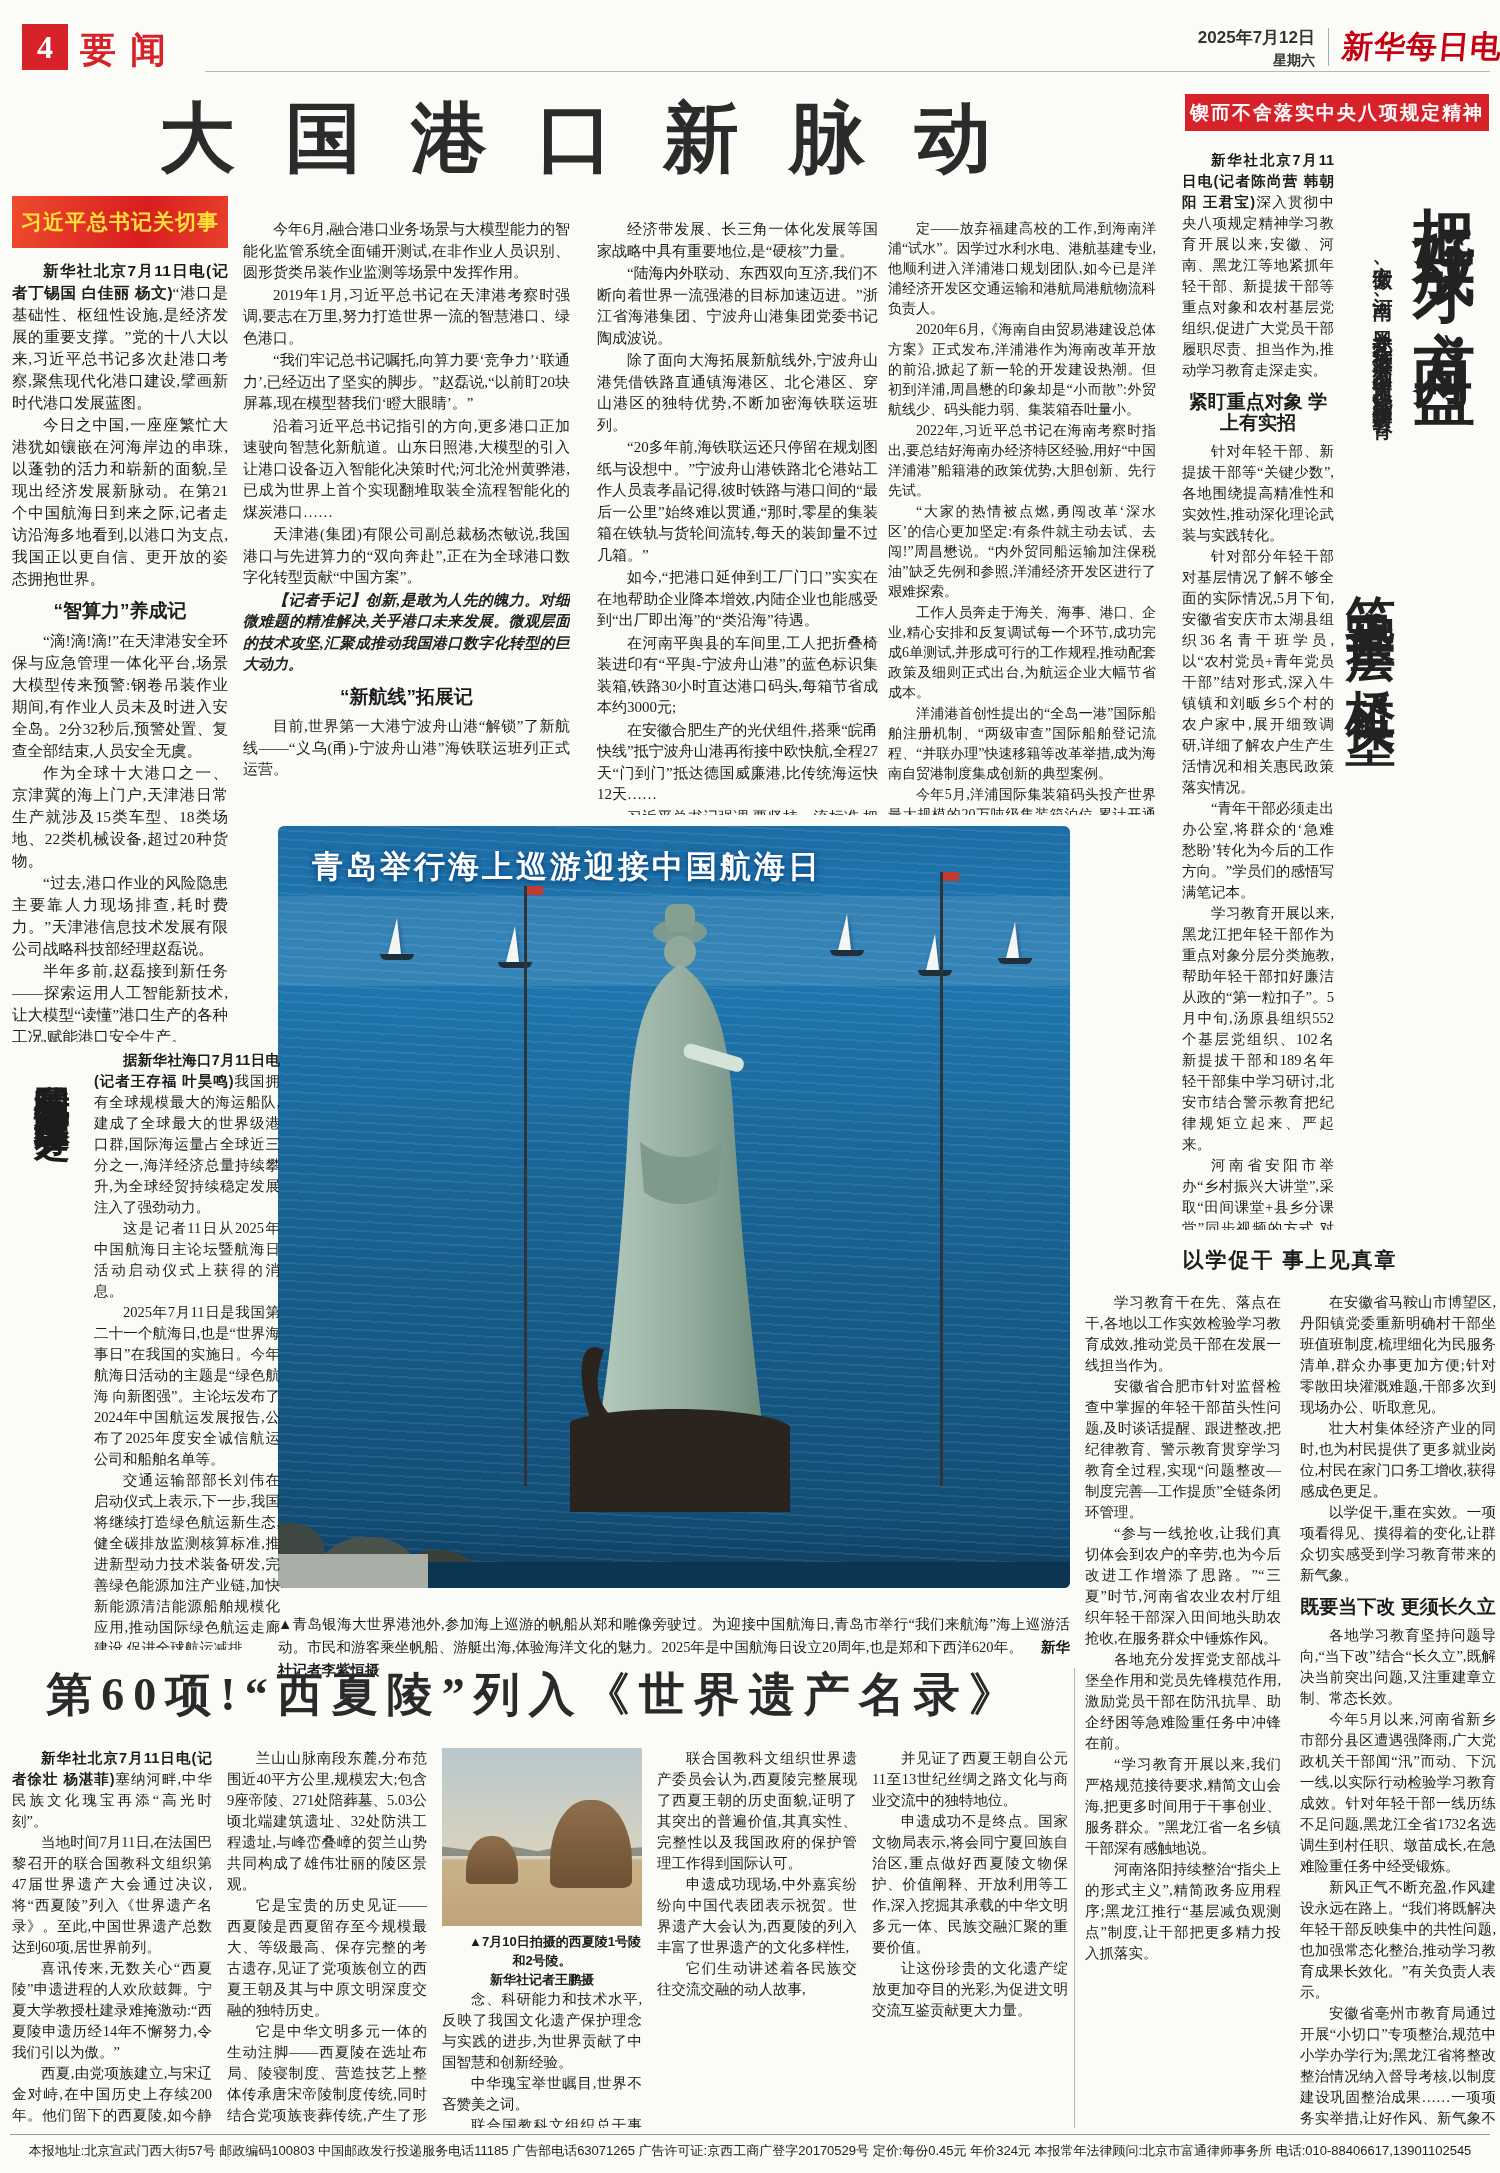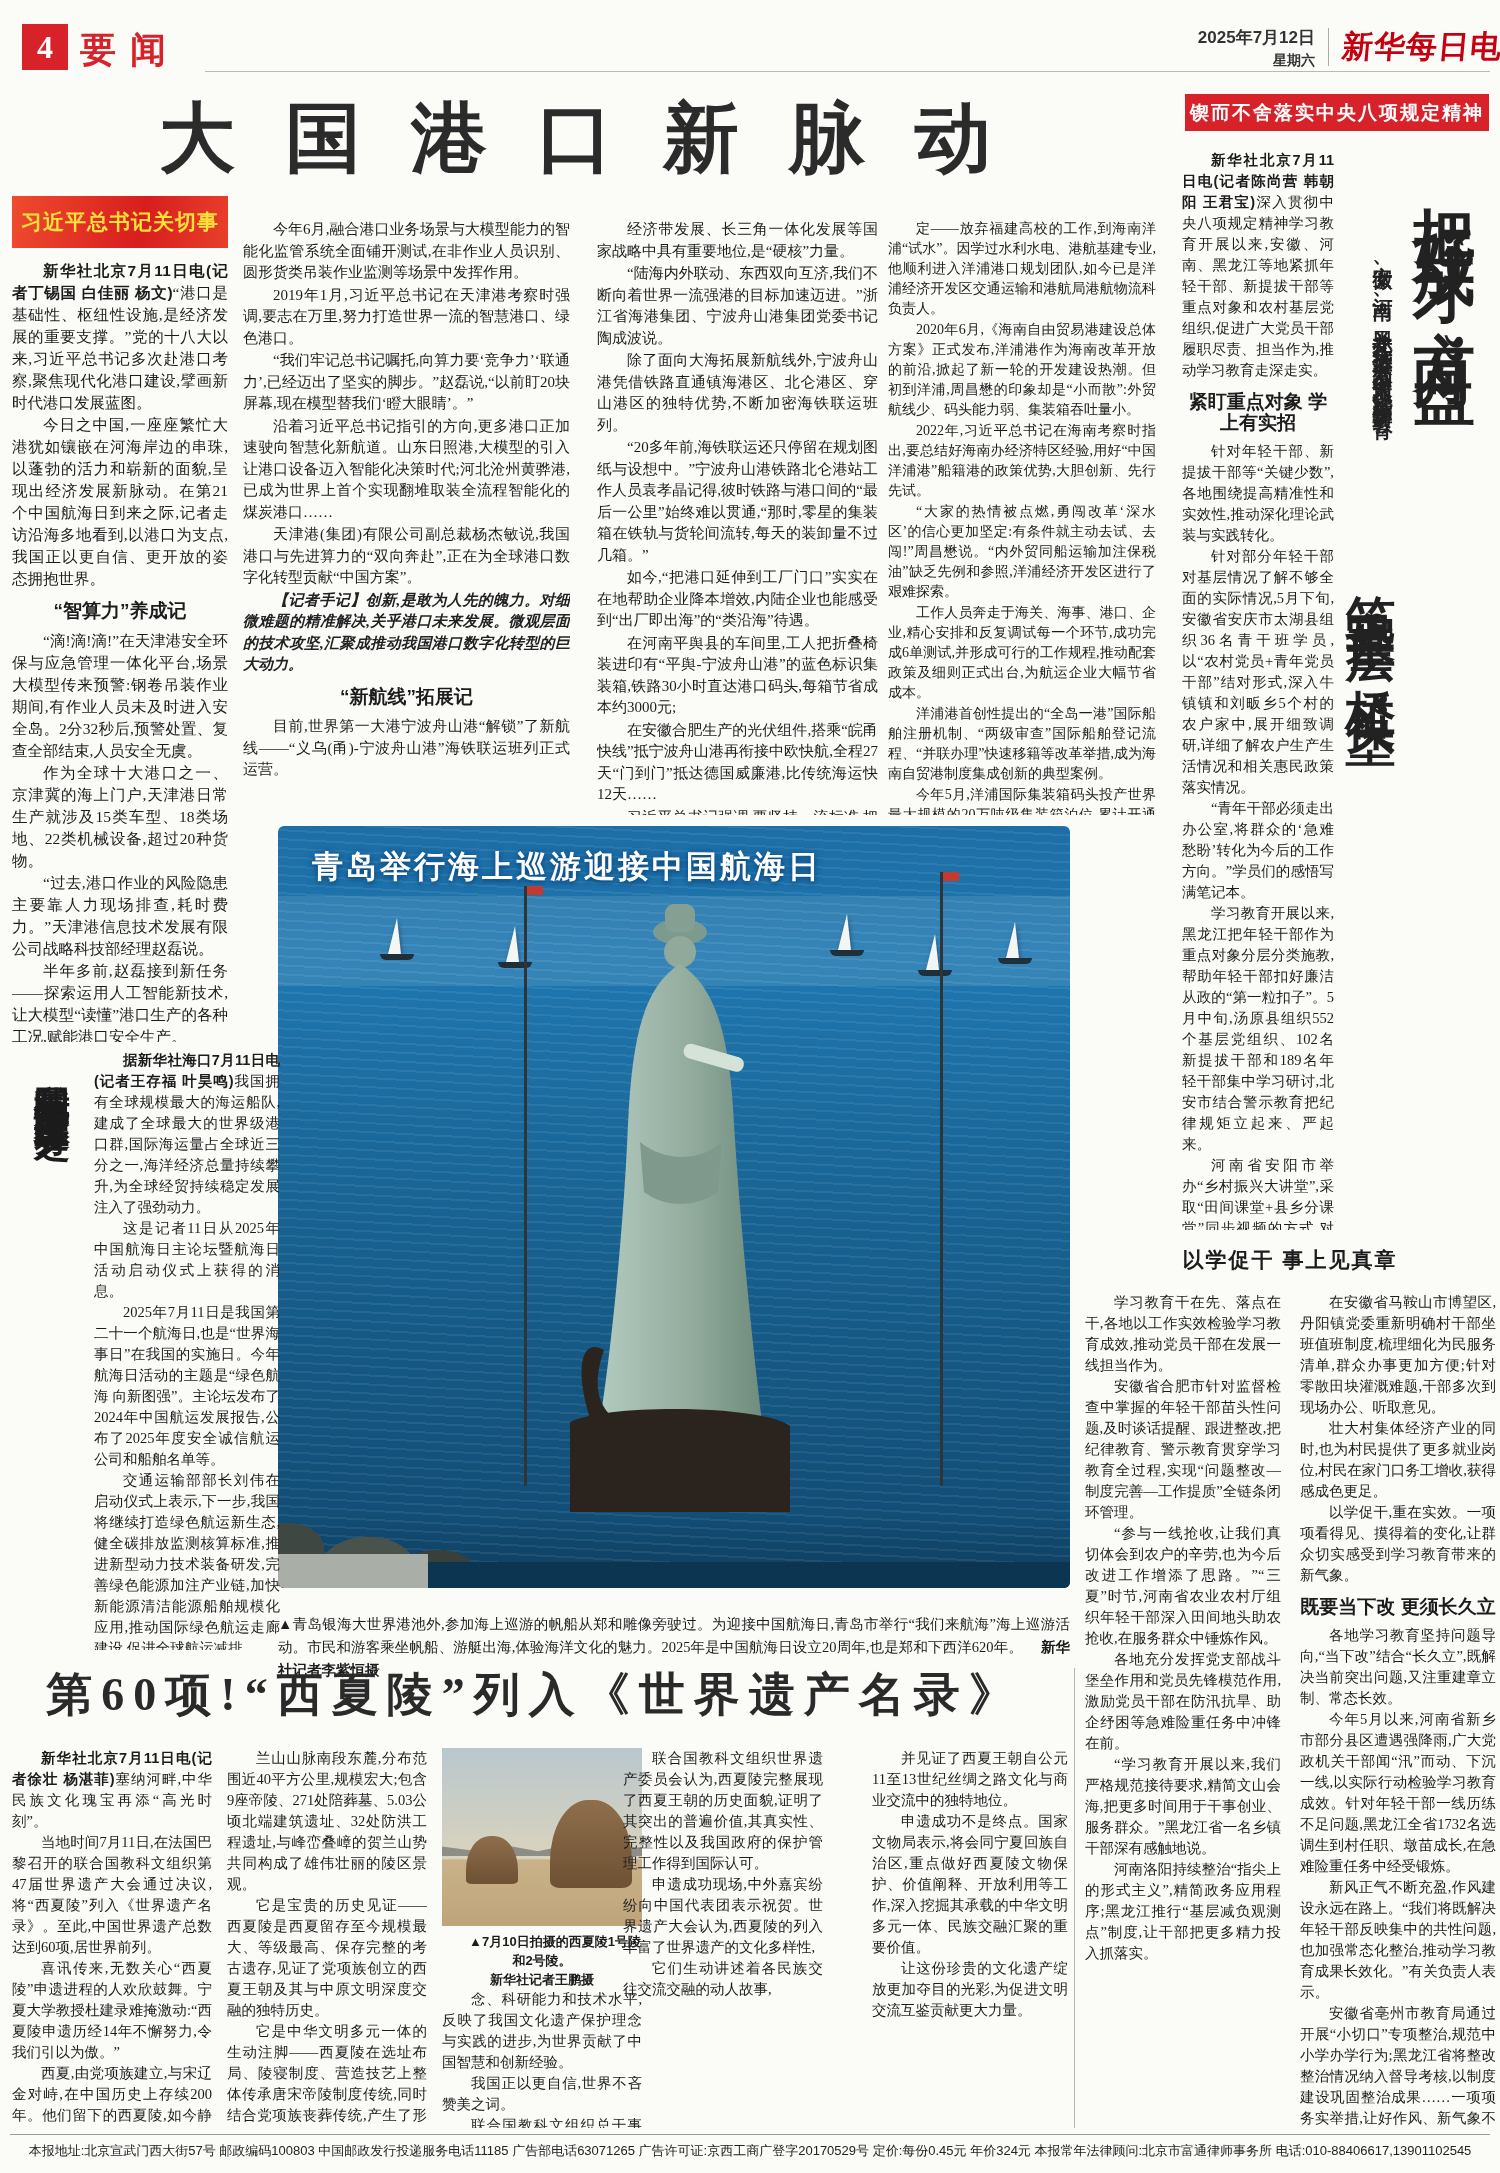--- a/index.html
+++ b/index.html
@@ -74,21 +74,21 @@
   .vkick{left:1370px;top:250px;height:706px;writing-mode:vertical-rl;font-size:20px;font-weight:bold;
          letter-spacing:4px;color:#222;}
   .rsub{left:1085px;top:1246px;width:410px;text-align:center;font-family:"Liberation Sans",sans-serif;
         font-weight:bold;font-size:21px;letter-spacing:2px;}
   .rl{left:1085px;top:1292px;width:196px;height:836px;font-size:14.5px;line-height:21px;}
   .rr{left:1300px;top:1292px;width:196px;height:836px;font-size:14.5px;line-height:21px;}
   
   .h-headline{left:0;top:1664px;width:1070px;text-align:center;font-size:46px;font-weight:bold;
               color:#2a2a2a;letter-spacing:9px;white-space:nowrap;}
   .hc{top:1748px;width:200px;height:380px;font-size:14.5px;line-height:21px;}
-  .hc1{left:12px;} .hc2{left:227px;} .hc3{left:442px;} .hc4{left:623px;} .hc5{left:872px;width:196px;}
+  .hc1{left:12px;} .hc2{left:227px;} .hc3{left:442px;} .hc4{left:657px;} .hc5{left:872px;width:196px;}
   .tombphoto{position:relative;width:200px;height:178px;margin-bottom:6px;
      background:linear-gradient(#b9c7cd,#d9d3bd 62%,#c9b289 63%,#bfa47a);overflow:hidden;}
   .mount{position:absolute;background:linear-gradient(#8f6e4c,#6d5133);border-radius:46% 46% 12% 12%/70% 70% 8% 8%;}
   .ridge{position:absolute;left:0;top:92px;width:200px;height:16px;background:#8d8f86;
          clip-path:polygon(0 100%,0 40%,15% 65%,30% 30%,48% 70%,65% 25%,82% 60%,100% 45%,100% 100%);}
   .tcap{font-size:13px;line-height:19px;text-align:center;font-family:"Liberation Sans",sans-serif;font-weight:bold;}
   
   .footrule{left:10px;top:2134px;width:1480px;height:1px;background:#9a9a95;}
   .footer{left:0;top:2142px;width:1500px;text-align:center;font-size:13px;color:#222;
           font-family:"Liberation Sans",sans-serif;}
@@ -247,21 +247,21 @@
       <p class="para"><b></b><span>它是中华文明多元一体的生动注脚——西夏陵在选址布局、陵寝制度、营造技艺上整体传承唐宋帝陵制度传统,同时结合党项族丧葬传统,产生了形制独特的文化景观。</span></p>
     </div>
   <div class="abs col hc hc3">
     <div class="tombphoto">
       <div class="ridge"></div>
       <div class="mount" style="left:24px;top:88px;width:52px;height:48px;"></div>
       <div class="mount" style="left:108px;top:52px;width:82px;height:88px;"></div>
     </div>
     <p class="tcap"><span>▲7月10日拍摄的西夏陵1号陵和2号陵。</span><br><span>新华社记者王鹏摄</span></p>
   <p class="para"><b></b><span>念、科研能力和技术水平,反映了我国文化遗产保护理念与实践的进步,为世界贡献了中国智慧和创新经验。</span></p>
-      <p class="para"><b></b><span>我国正以更自信,世界不吝赞美之词。</span></p>
+      <p class="para"><b></b><span>中华瑰宝举世瞩目,世界不吝赞美之词。</span></p>
       <p class="para"><b></b><span>联合国教科文组织总干事向中国政府和人民表示祝贺,期待西夏陵的保护利用再上新台阶。</span></p>
     </div>
   <div class="abs col hc hc4">
       <p class="para"><b></b><span>联合国教科文组织世界遗产委员会认为,西夏陵完整展现了西夏王朝的历史面貌,证明了其突出的普遍价值,其真实性、完整性以及我国政府的保护管理工作得到国际认可。</span></p>
       <p class="para"><b></b><span>申遗成功现场,中外嘉宾纷纷向中国代表团表示祝贺。世界遗产大会认为,西夏陵的列入丰富了世界遗产的文化多样性,</span></p>
       <p class="para"><b></b><span>它们生动讲述着各民族交往交流交融的动人故事,</span></p>
     </div>
   <div class="abs col hc hc5">
       <p class="para"><b></b><span>并见证了西夏王朝自公元11至13世纪丝绸之路文化与商业交流中的独特地位。</span></p>
       <p class="para"><b></b><span>申遗成功不是终点。国家文物局表示,将会同宁夏回族自治区,重点做好西夏陵文物保护、价值阐释、开放利用等工作,深入挖掘其承载的中华文明多元一体、民族交融汇聚的重要价值。</span></p>

